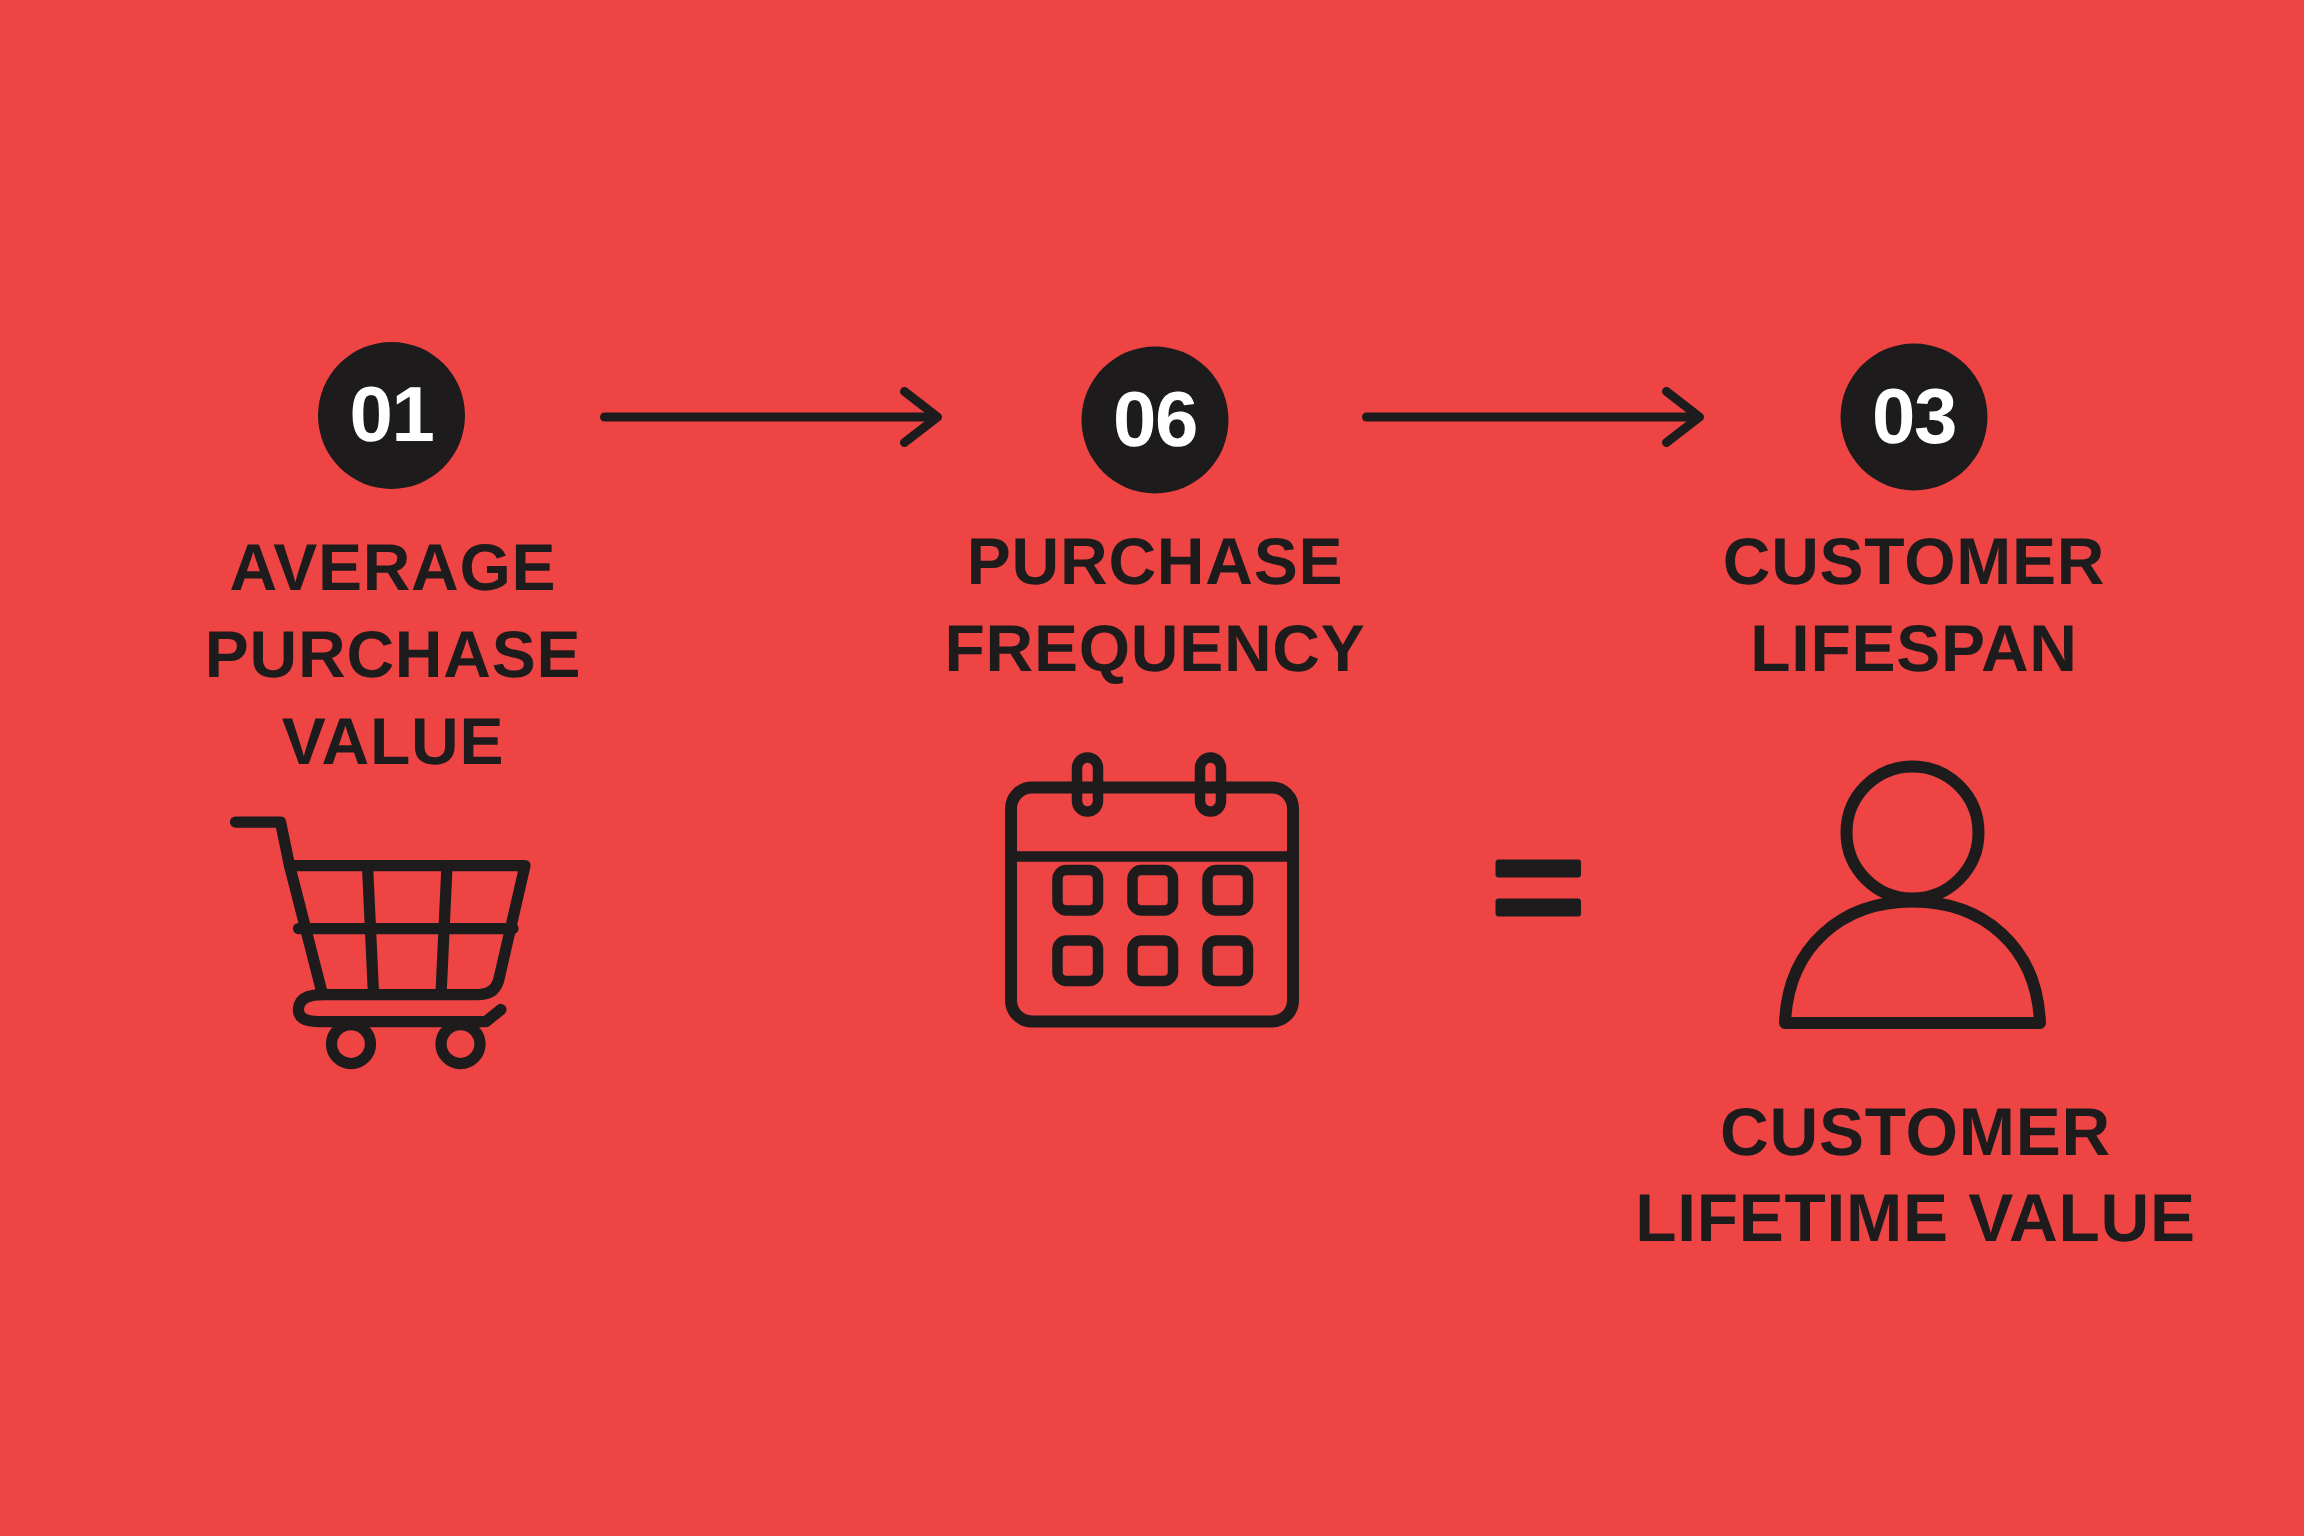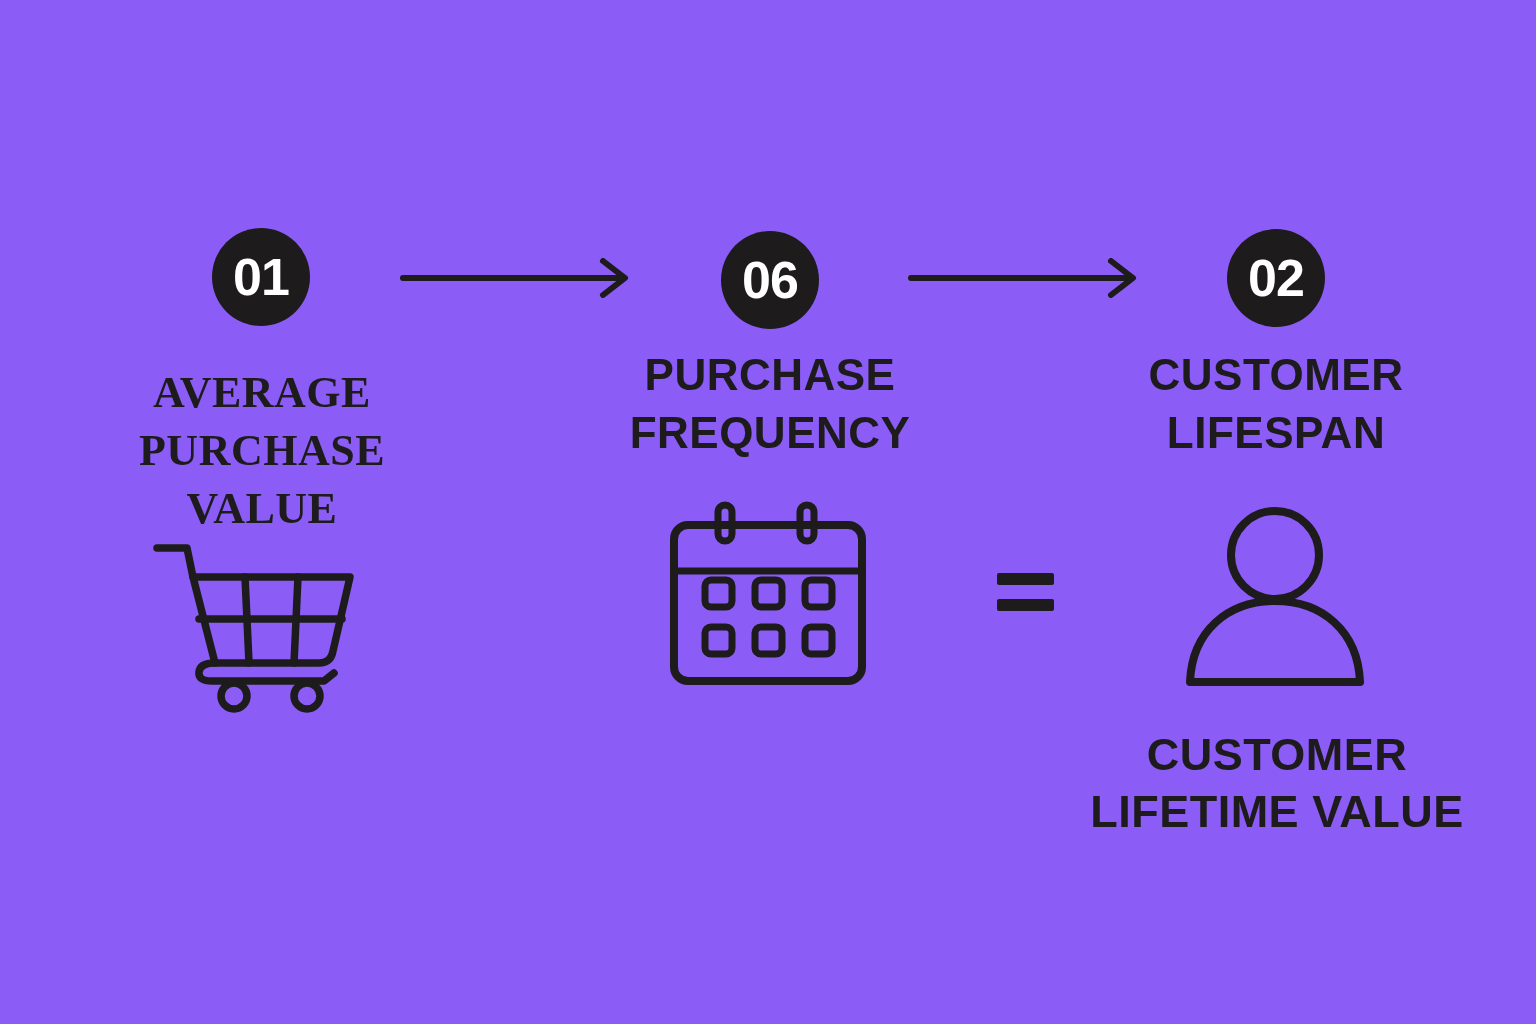--- a/index.html
+++ b/index.html
@@ -5,21 +5,21 @@
   html, body { margin: 0; padding: 0; }
   body {
     width: 1536px; height: 1024px;
     background: #ffffff;
     font-family: "Liberation Sans", sans-serif;
     overflow: hidden;
   }
   .canvas {
     position: relative;
     width: 1536px; height: 1024px;
-    background: #8b5cf6;
+    background: #ef4444;
   }
   .abs { position: absolute; }
 
   .badge {
     width: 98px; height: 98px;
     border-radius: 50%;
     background: #1d1b1c;
     color: #ffffff;
     display: flex; align-items: center; justify-content: center;
     font-size: 52px; font-weight: 700;
@@ -70,33 +70,33 @@
 
 <div class="canvas">
 
   <div class="abs badge" style="left:212px; top:228px;">
     <span>01</span>
   </div>
   <div class="abs badge" style="left:721px; top:231px;">
     <span>06</span>
   </div>
   <div class="abs badge" style="left:1227px; top:229px;">
-    <span>02</span>
+    <span>03</span>
   </div>
 
   <svg class="abs icon" style="left:397px; top:258px;" width="240" height="40" viewBox="0 0 240 40">
     <path d="M6 20 H226" stroke-width="6"></path>
     <path d="M206 3 L228 20 L206 37" stroke-width="6"></path>
   </svg>
   <svg class="abs icon" style="left:905px; top:258px;" width="240" height="40" viewBox="0 0 240 40">
     <path d="M6 20 H226" stroke-width="6"></path>
     <path d="M206 3 L228 20 L206 37" stroke-width="6"></path>
   </svg>
 
-  <div class="abs step-label" style="left:52px; top:364px;font-family:Liberation Serif, serif;">AVERAGE
+  <div class="abs step-label" style="left:52px; top:350px;">AVERAGE
 PURCHASE
 VALUE</div>
   <div class="abs step-label" style="left:560px; top:346px;">PURCHASE
 FREQUENCY</div>
   <div class="abs step-label" style="left:1066px; top:346px;">CUSTOMER
 LIFESPAN</div>
 
   <svg class="abs icon" style="left:143px; top:520px;" width="215" height="195" viewBox="0 0 215 195">
     <path d="M14 28 H44 L50 57" stroke-width="7.5"></path>
     <path d="M50 57 H207 L190 131 Q188 143 176 143 H72 Z" stroke-width="7.5"></path>

